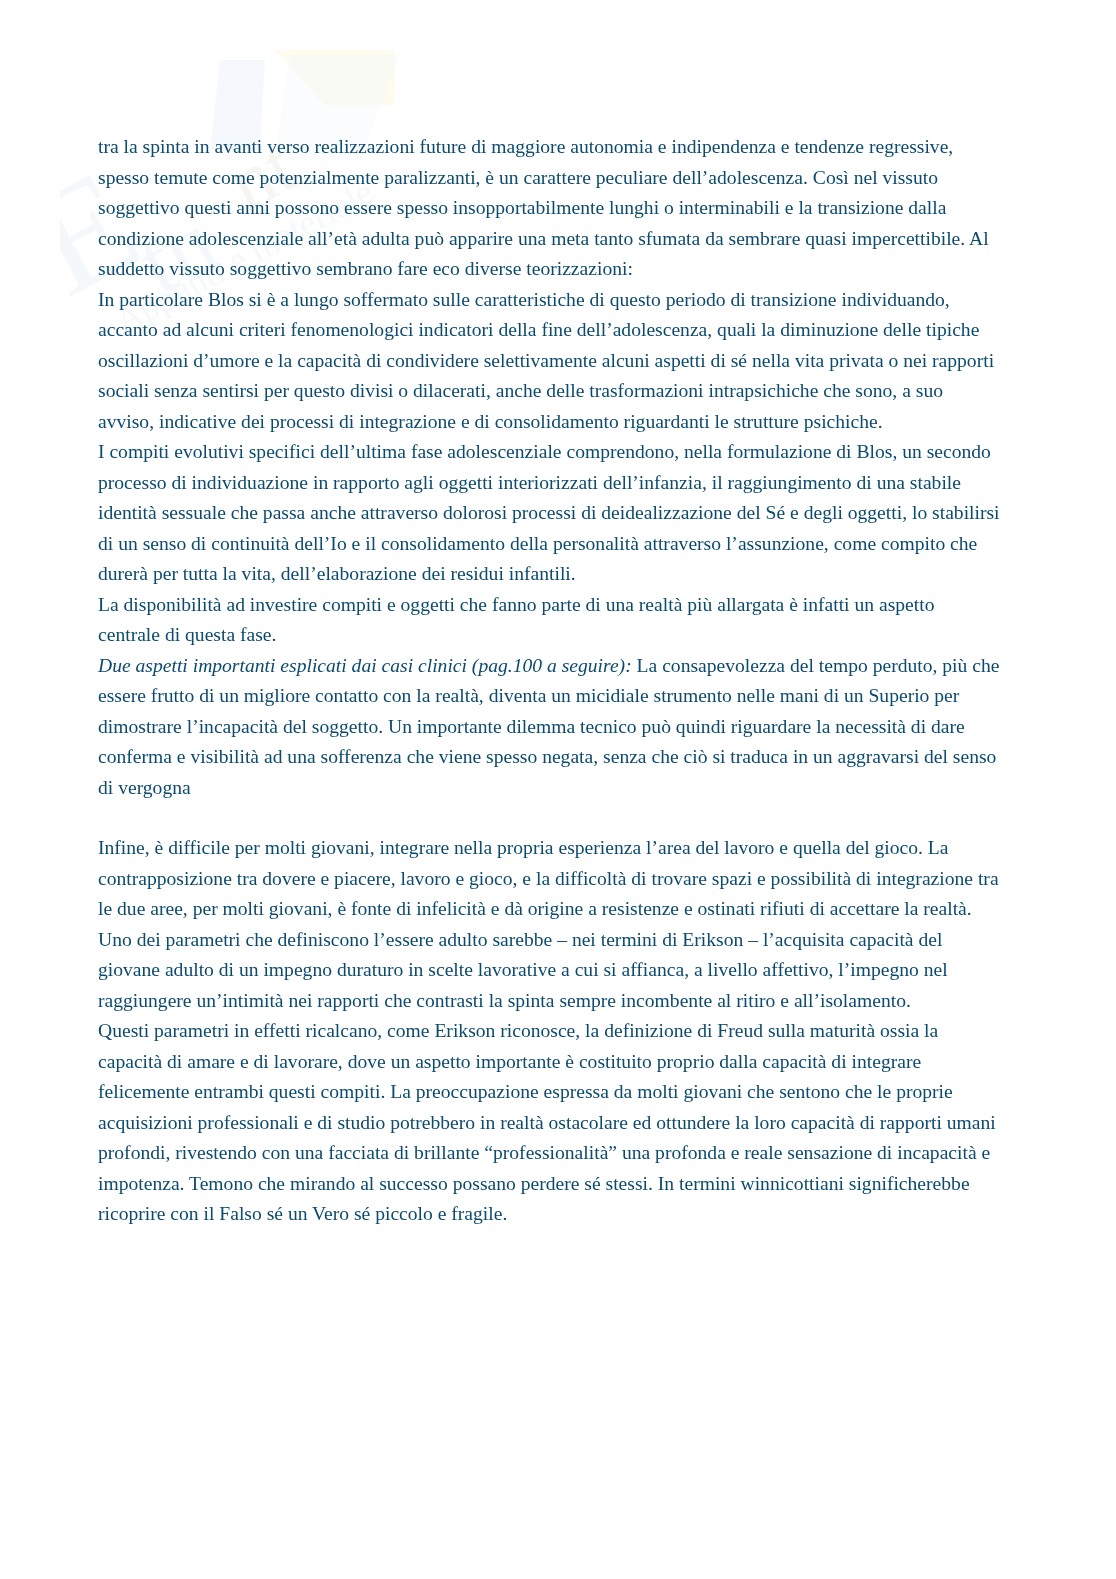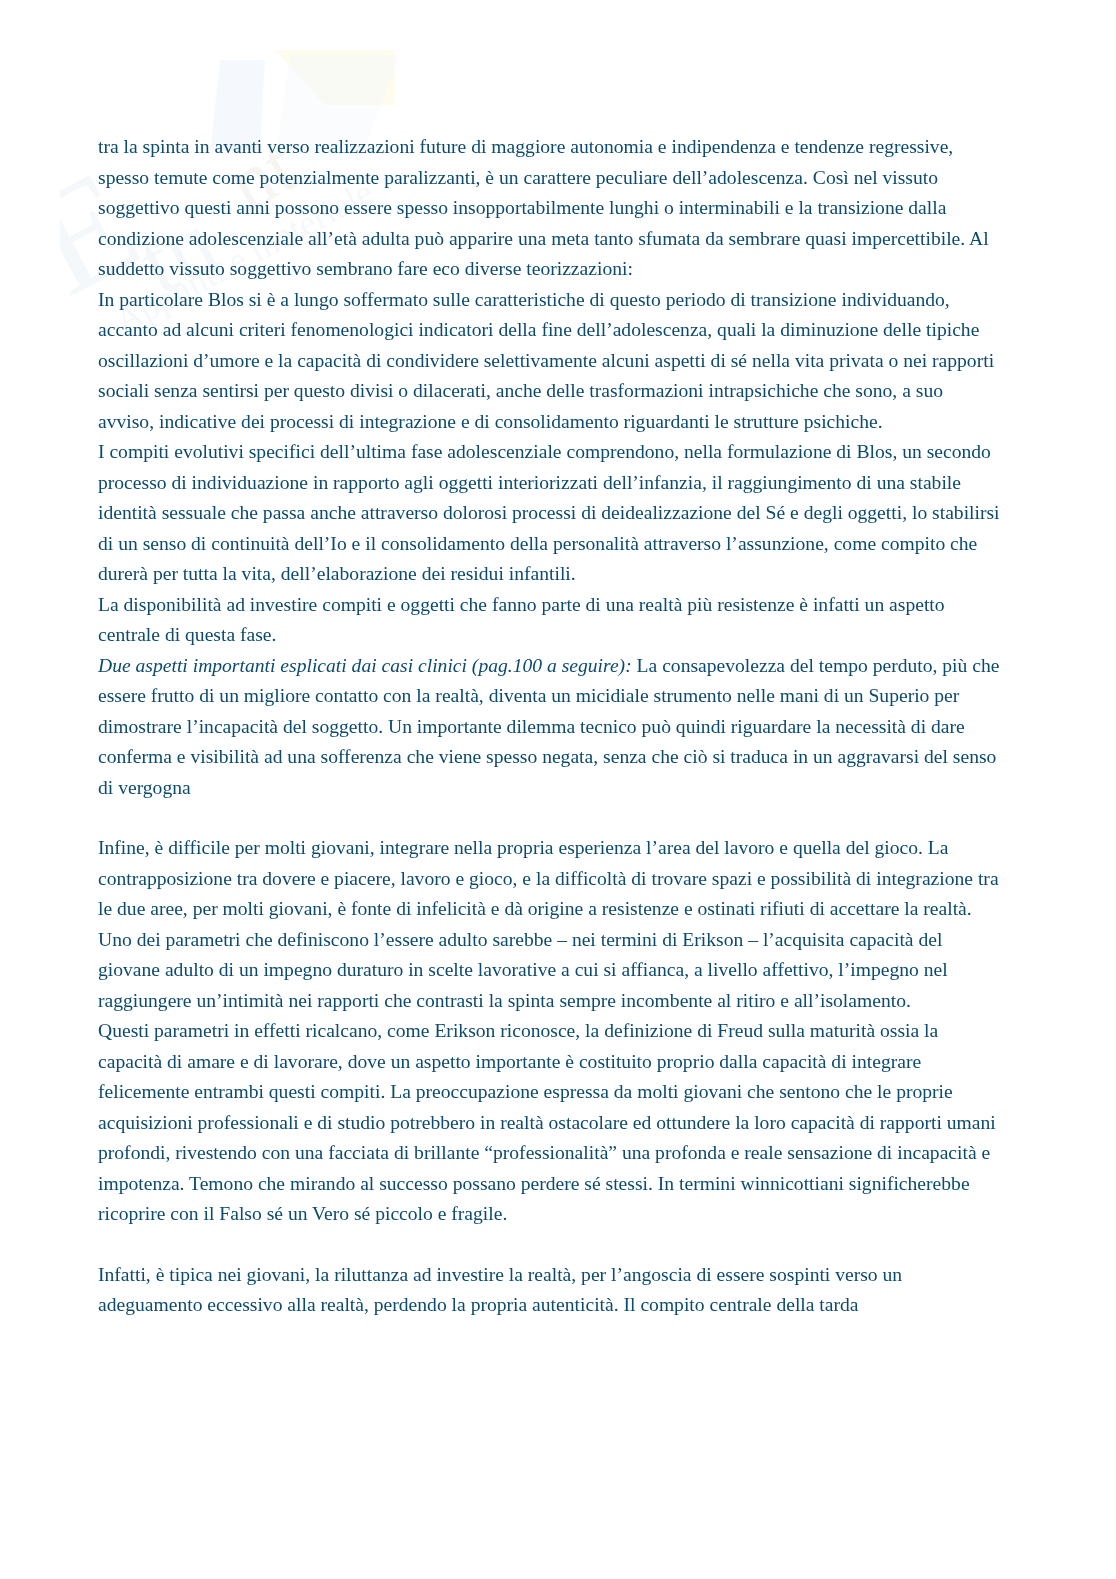--- a/index.html
+++ b/index.html
@@ -61,28 +61,27 @@
   </svg>
 
   <div class="content">
 
     <p>tra la spinta in avanti verso realizzazioni future di maggiore autonomia e indipendenza e tendenze regressive, spesso temute come potenzialmente paralizzanti, è un carattere peculiare dell’adolescenza. Così nel vissuto soggettivo questi anni possono essere spesso insopportabilmente lunghi o interminabili e la transizione dalla condizione adolescenziale all’età adulta può apparire una meta tanto sfumata da sembrare quasi impercettibile. Al suddetto vissuto soggettivo sembrano fare eco diverse teorizzazioni:</p>
 
     <p><span>In particolare </span><span class="bold">Blos</span><span> si è a lungo soffermato sulle caratteristiche di questo periodo di transizione individuando, accanto ad alcuni criteri fenomenologici indicatori della fine dell’adolescenza, quali la diminuzione delle tipiche oscillazioni d’umore e la capacità di condividere selettivamente alcuni aspetti di sé nella vita privata o nei rapporti sociali senza sentirsi per questo divisi o dilacerati, anche delle trasformazioni intrapsichiche che sono, a suo avviso, indicative dei processi di integrazione e di consolidamento riguardanti le strutture psichiche.</span></p>
 
     <p>I compiti evolutivi specifici dell’ultima fase adolescenziale comprendono, nella formulazione di Blos, un secondo processo di individuazione in rapporto agli oggetti interiorizzati dell’infanzia, il raggiungimento di una stabile identità sessuale che passa anche attraverso dolorosi processi di deidealizzazione del Sé e degli oggetti, lo stabilirsi di un senso di continuità dell’Io e il consolidamento della personalità attraverso l’assunzione, come compito che durerà per tutta la vita, dell’elaborazione dei residui infantili.</p>
 
-    <p>La disponibilità ad investire compiti e oggetti che fanno parte di una realtà più resistenze è infatti un aspetto centrale di questa fase.</p>
+    <p>La disponibilità ad investire compiti e oggetti che fanno parte di una realtà più allargata è infatti un aspetto centrale di questa fase.</p>
 
     <p><span class="bolditalic">Due aspetti importanti esplicati dai casi clinici (pag.100 a seguire):</span><span> La consapevolezza del tempo perduto, più che essere frutto di un migliore contatto con la realtà, diventa un micidiale strumento nelle mani di un Superio per dimostrare l’incapacità del soggetto. Un importante dilemma tecnico può quindi riguardare la necessità di dare conferma e visibilità ad una sofferenza che viene spesso negata, senza che ciò si traduca in un aggravarsi del senso di vergogna</span></p>
 
     <div class="gap"></div>
 
     <p>Infine, è difficile per molti giovani, integrare nella propria esperienza l’area del lavoro e quella del gioco. La contrapposizione tra dovere e piacere, lavoro e gioco, e la difficoltà di trovare spazi e possibilità di integrazione tra le due aree, per molti giovani, è fonte di infelicità e dà origine a resistenze e ostinati rifiuti di accettare la realtà. Uno dei parametri che definiscono l’essere adulto sarebbe – nei termini di Erikson – l’acquisita capacità del giovane adulto di un impegno duraturo in scelte lavorative a cui si affianca, a livello affettivo, l’impegno nel raggiungere un’intimità nei rapporti che contrasti la spinta sempre incombente al ritiro e all’isolamento.</p>
 
     <p>Questi parametri in effetti ricalcano, come Erikson riconosce, la definizione di Freud sulla maturità ossia la capacità di amare e di lavorare, dove un aspetto importante è costituito proprio dalla capacità di integrare felicemente entrambi questi compiti. La preoccupazione espressa da molti giovani che sentono che le proprie acquisizioni professionali e di studio potrebbero in realtà ostacolare ed ottundere la loro capacità di rapporti umani profondi, rivestendo con una facciata di brillante “professionalità” una profonda e reale sensazione di incapacità e impotenza. Temono che mirando al successo possano perdere sé stessi. In termini winnicottiani significherebbe ricoprire con il Falso sé un Vero sé piccolo e fragile.</p>
 
     <div class="gap"></div>
 
-    <p>Infatti, è tipica nei giovani, la riluttanza ad investire la realtà, per l’angoscia di essere sospinti verso un adeguamento eccessivo alla realtà, perdendo la propria autenticità.  Il compito centrale della tarda</p>
 
   </div>
 </div>
 
 </body></html>

